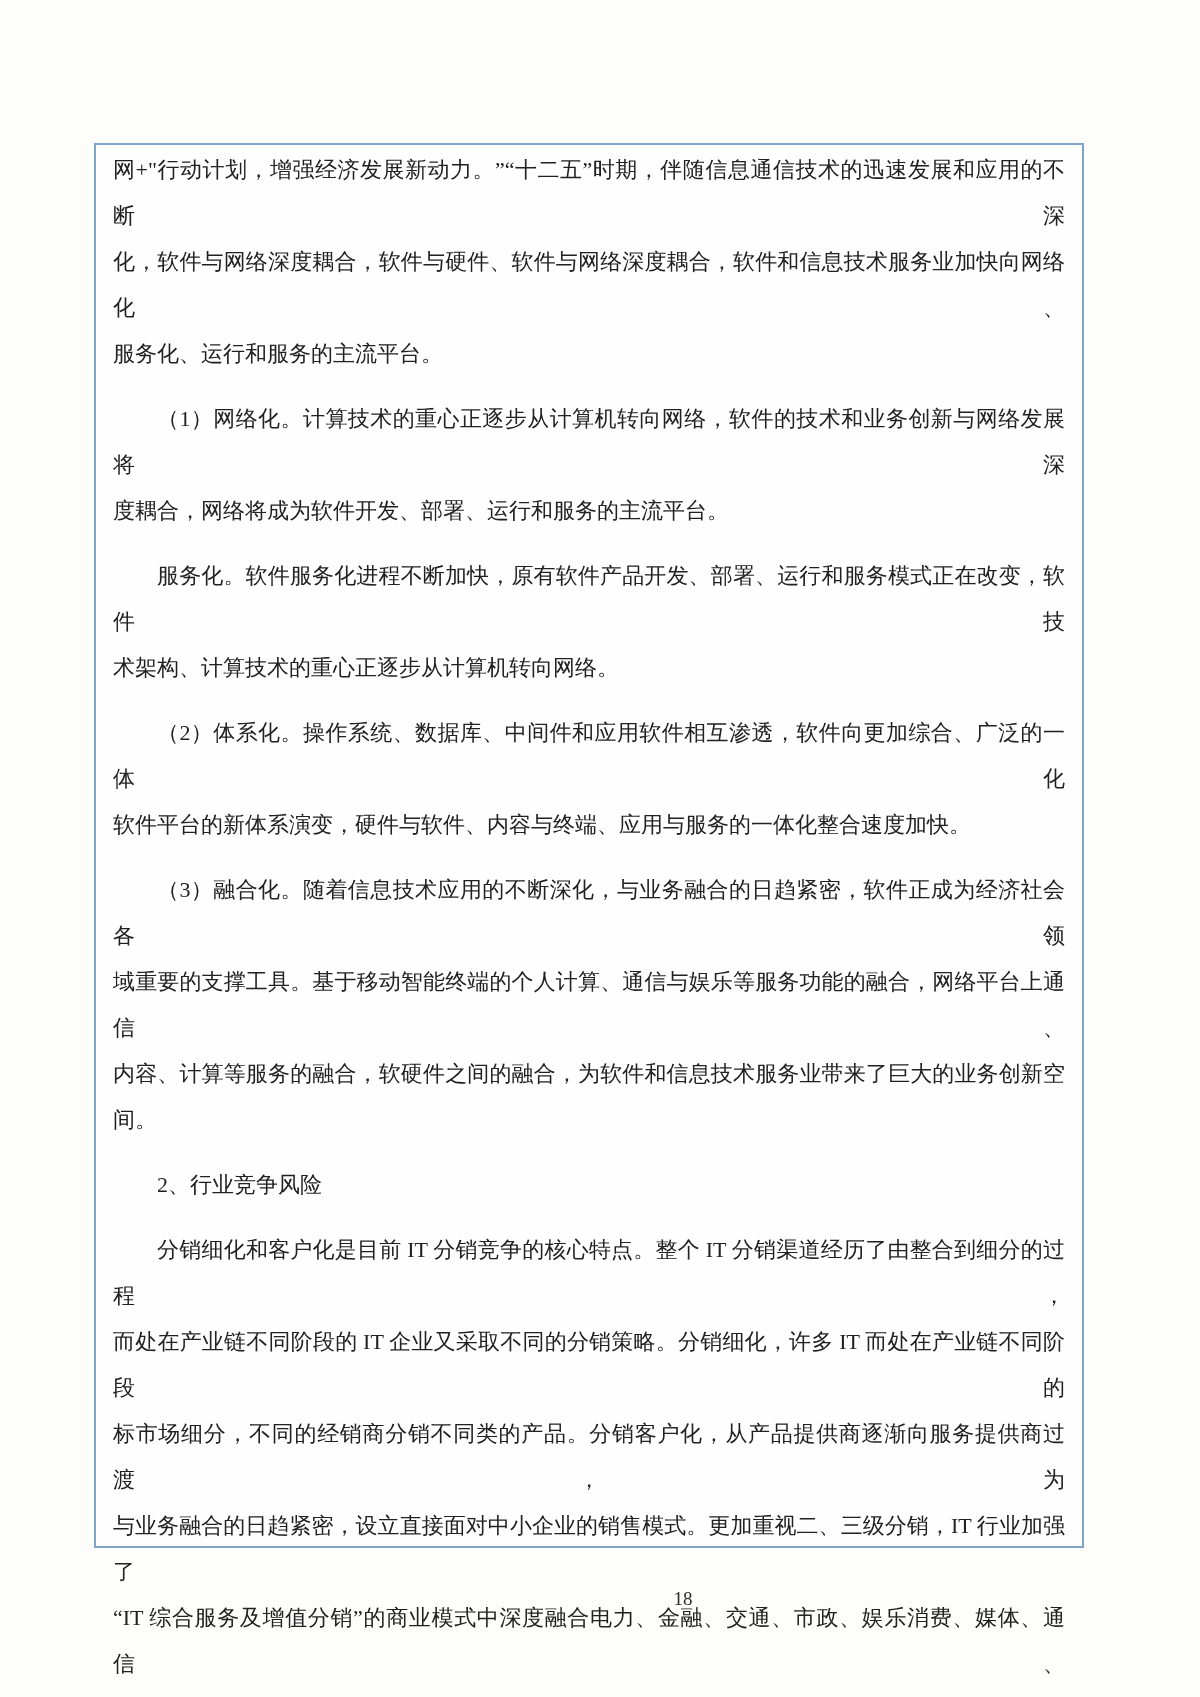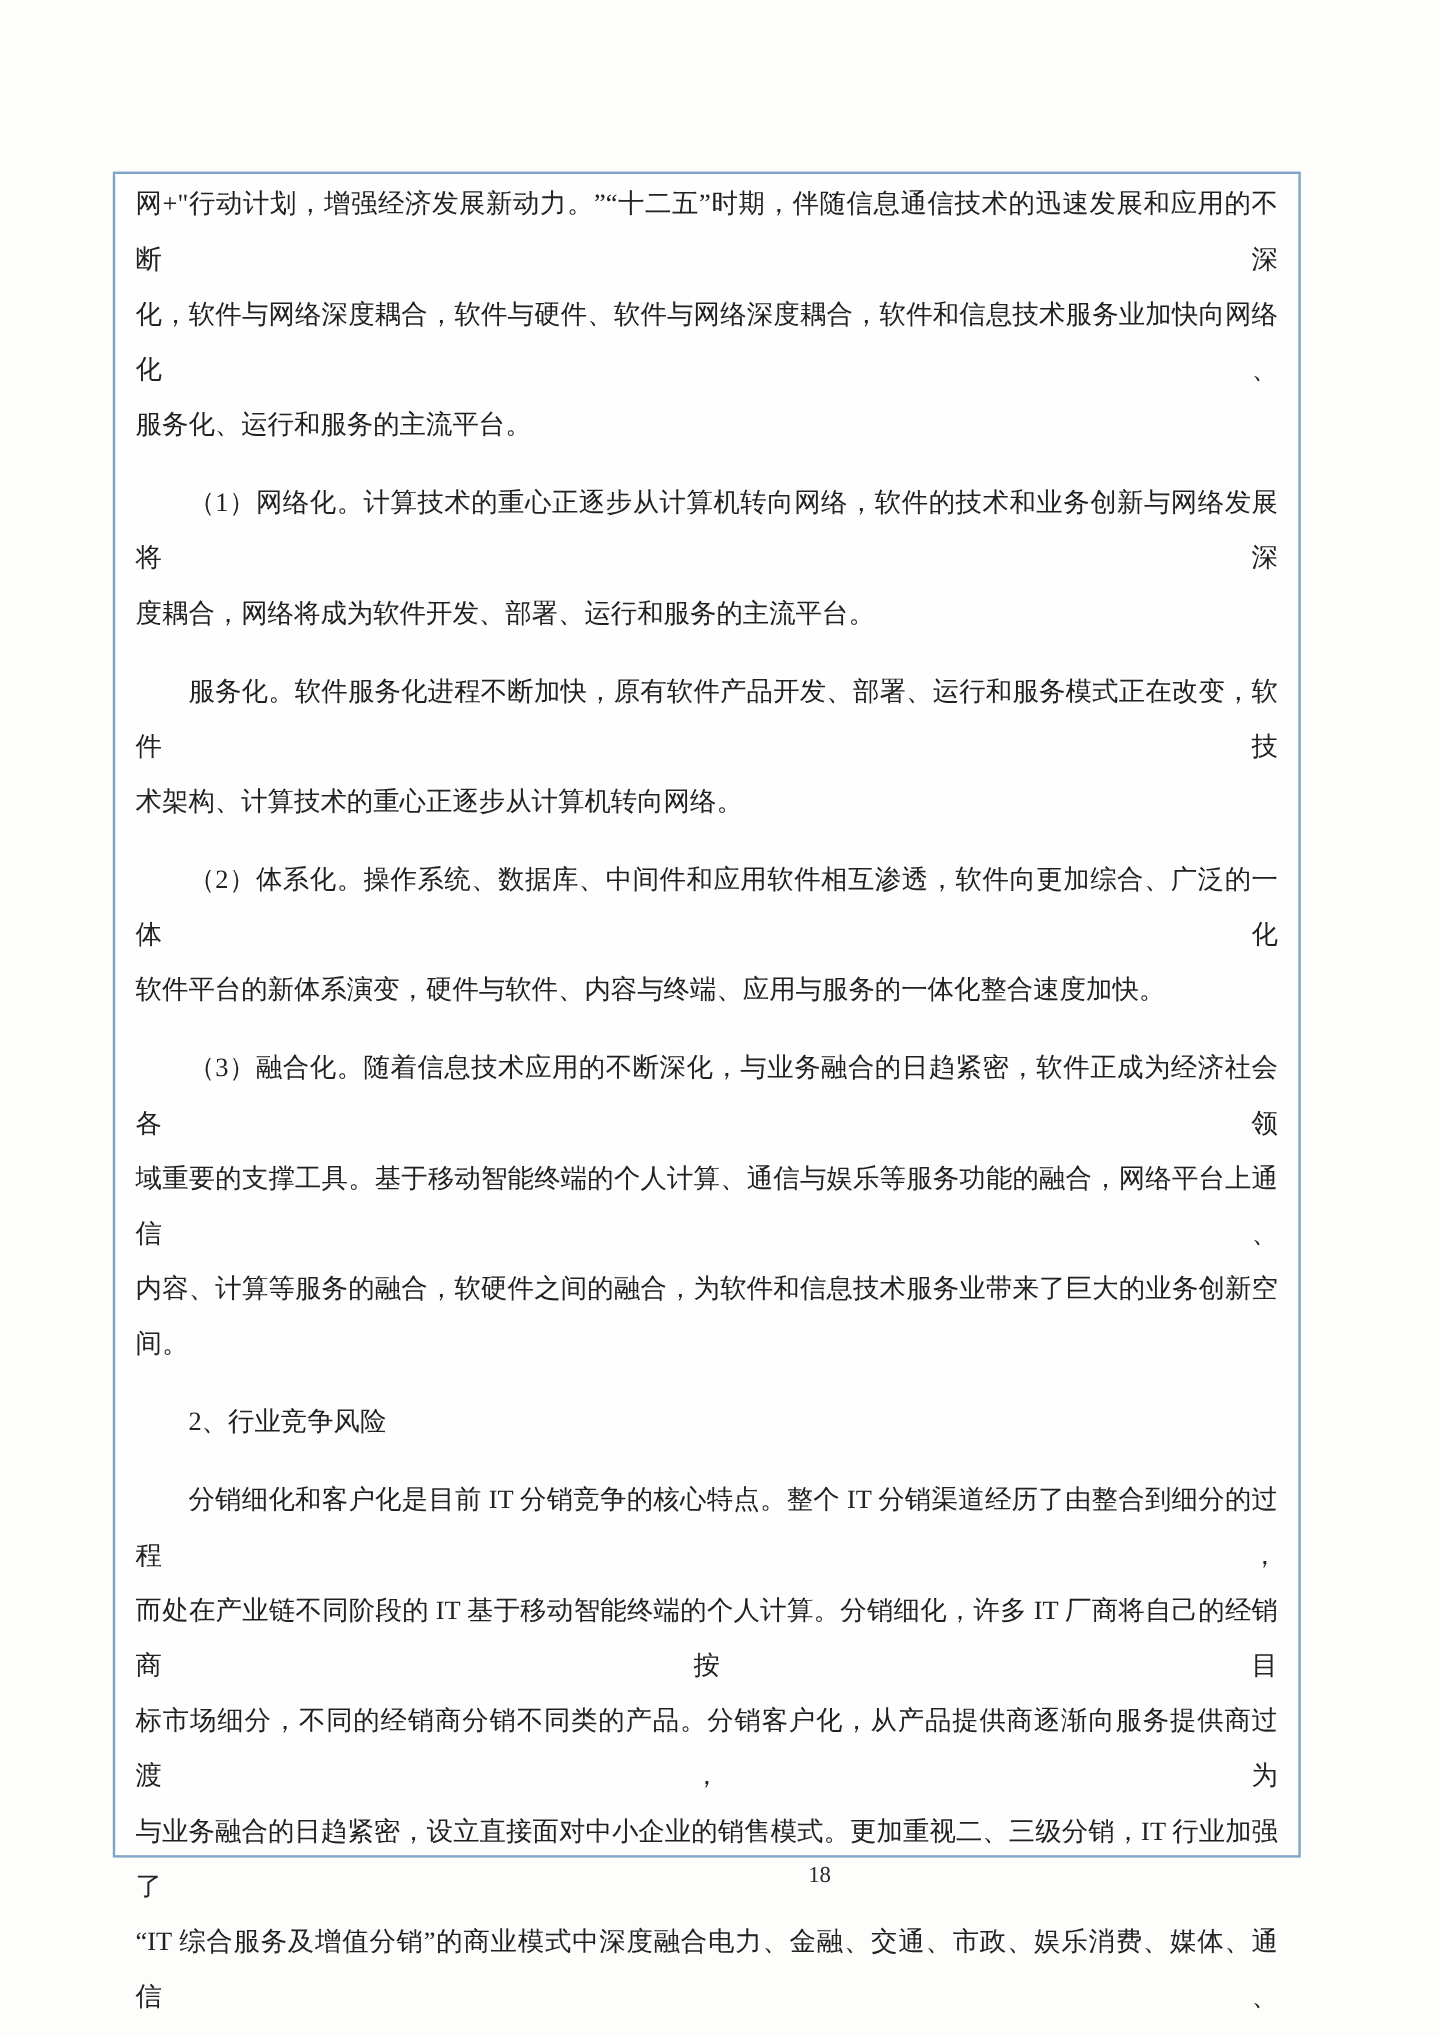--- a/index.html
+++ b/index.html
@@ -40,21 +40,21 @@
     text-align: justify;
     text-align-last: justify;
     word-break: break-all;
   }
   .line.last { text-align-last: left; }
   .line.first-indent { text-indent: 2em; }
   .block.heading .line { text-align-last: left; }
   .page-number {
     position: absolute;
     left: 638px;
-    top: 1552px;
+    top: 1588px;
     width: 90px;
     text-align: center;
     font-size: 19px;
     color: #2a2a2a;
     font-family: "Liberation Serif", "DejaVu Serif", serif;
   }
 </style>
 </head>
 <body style="background: rgb(253, 253, 252);">
 
@@ -81,21 +81,21 @@
         <div class="block paragraph">
           <div class="line first-indent">（3）融合化。随着信息技术应用的不断深化，与业务融合的日趋紧密，软件正成为经济社会各领</div>
           <div class="line">域重要的支撑工具。基于移动智能终端的个人计算、通信与娱乐等服务功能的融合，网络平台上通信、</div>
           <div class="line last">内容、计算等服务的融合，软硬件之间的融合，为软件和信息技术服务业带来了巨大的业务创新空间。</div>
         </div>
         <div class="block heading">
           <div class="line last first-indent">2、行业竞争风险</div>
         </div>
         <div class="block paragraph">
           <div class="line first-indent">分销细化和客户化是目前 IT 分销竞争的核心特点。整个 IT 分销渠道经历了由整合到细分的过程，</div>
-          <div class="line">而处在产业链不同阶段的 IT 基于移动智能终端的个人计算。分销细化，许多 IT 厂商将自己的经销商按目</div>
+          <div class="line">而处在产业链不同阶段的 IT 企业又采取不同的分销策略。分销细化，许多 IT 而处在产业链不同阶段的</div>
           <div class="line">标市场细分，不同的经销商分销不同类的产品。分销客户化，从产品提供商逐渐向服务提供商过渡，为</div>
           <div class="line">与业务融合的日趋紧密，设立直接面对中小企业的销售模式。更加重视二、三级分销，IT 行业加强了</div>
           <div class="line">“IT 综合服务及增值分销”的商业模式中深度融合电力、金融、交通、市政、娱乐消费、媒体、通信、</div>
         </div>
       </div>
   </div>
   <div class="page-number">18</div>
 </div>
 
 </body></html>

